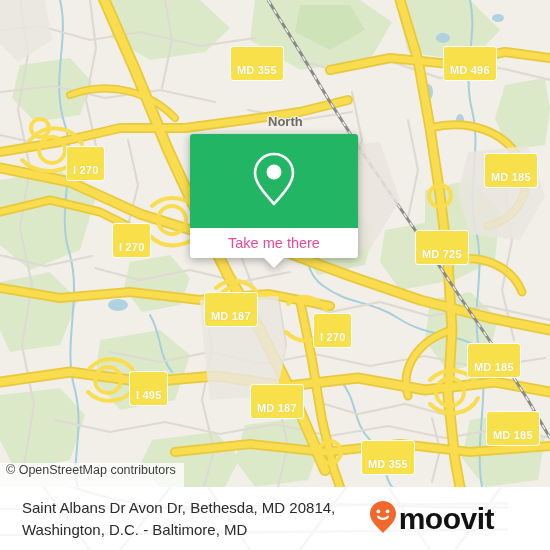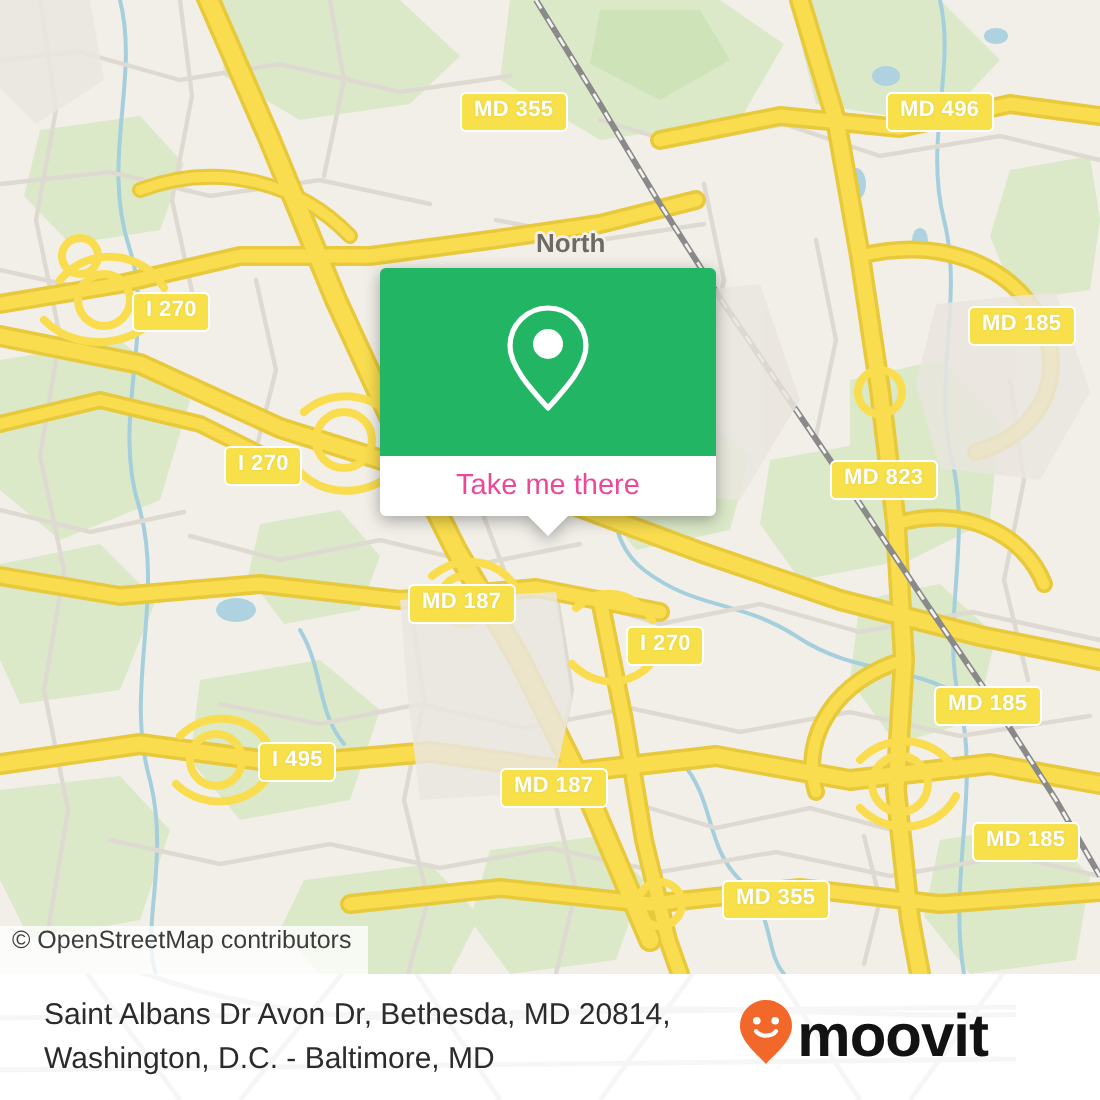--- a/index.html
+++ b/index.html
@@ -38,21 +38,21 @@
   .shield {
     position: absolute;
     background: #f7e04a;
     border: 1.5px solid #ffffff;
     border-radius: 3px;
     color: #ffffff;
     font-family: "Liberation Sans", sans-serif;
     font-weight: bold;
     font-size: 11px;
     line-height: 1;
-    padding: 3px 6px 4px 6px;
+    padding: 18px 6px 4px 6px;
     white-space: nowrap;
     letter-spacing: 0.2px;
     box-sizing: border-box;
     text-shadow: 0 0 1px rgba(200,180,40,0.55);
   }
 
   
   .place-label {
     position: absolute;
     color: #6b6b63;
@@ -328,21 +328,21 @@
       </g>
     </svg>
 
     <div class="place-label" style="left:268px; top:114px;text-align:right;">North</div>
 
     <div class="shield" style="left:230px; top:46px;">MD 355</div>
     <div class="shield" style="left:443px; top:46px;">MD 496</div>
     <div class="shield" style="left:66px; top:146px;">I 270</div>
     <div class="shield" style="left:484px; top:153px;">MD 185</div>
     <div class="shield" style="left:112px; top:223px;">I 270</div>
-    <div class="shield" style="left:415px; top:230px;">MD 823</div>
+    <div class="shield" style="left:415px; top:230px;">MD 725</div>
     <div class="shield" style="left:204px; top:292px;">MD 187</div>
     <div class="shield" style="left:313px; top:313px;">I 270</div>
     <div class="shield" style="left:467px; top:343px;">MD 185</div>
     <div class="shield" style="left:129px; top:371px;">I 495</div>
     <div class="shield" style="left:250px; top:384px;">MD 187</div>
     <div class="shield" style="left:486px; top:411px;">MD 185</div>
     <div class="shield" style="left:361px; top:440px;">MD 355</div>
 
     <div id="attribution">
       <span>© OpenStreetMap contributors</span>

